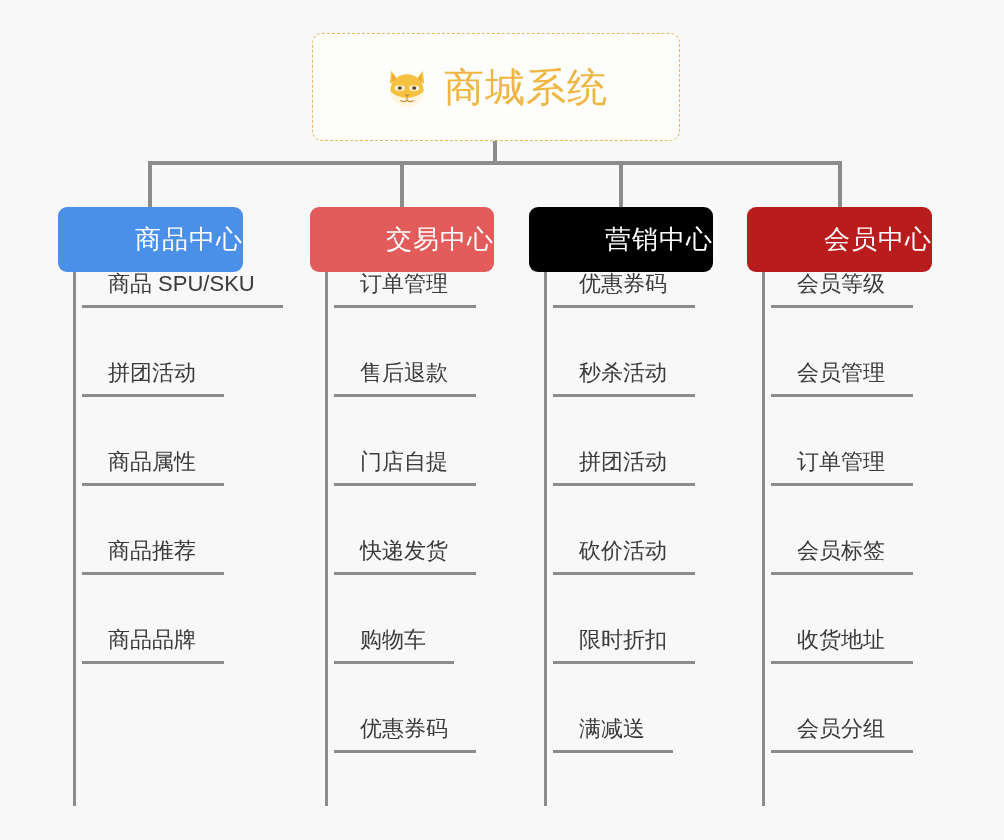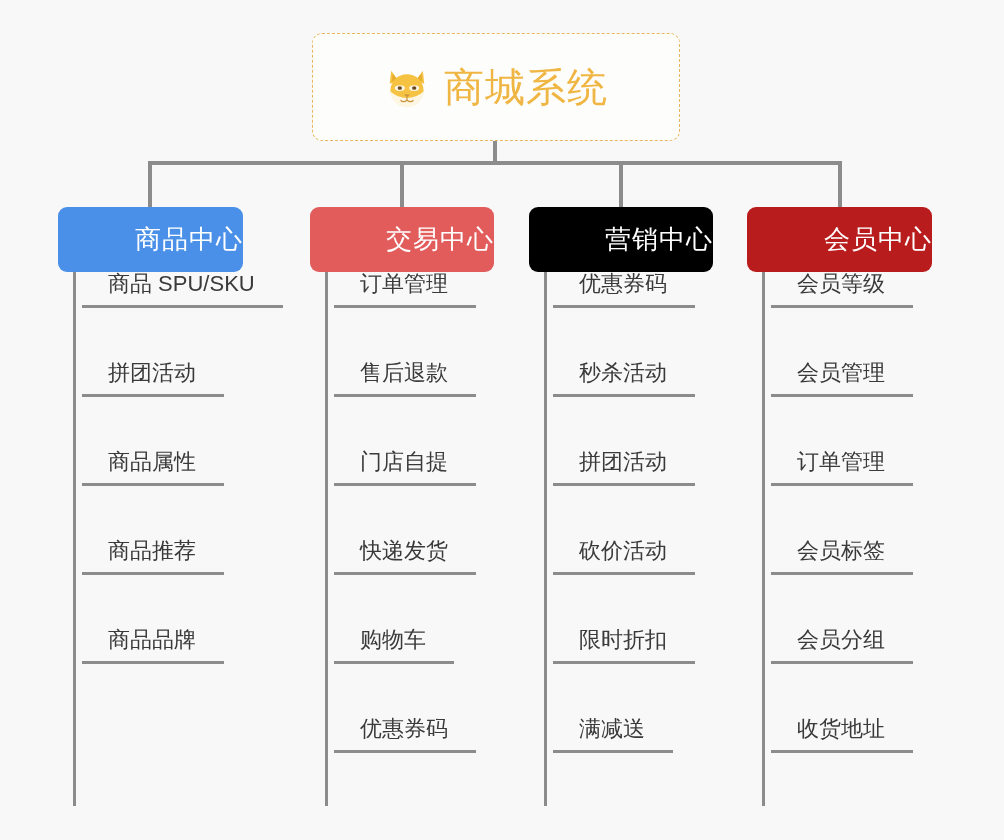--- a/index.html
+++ b/index.html
@@ -254,21 +254,21 @@
       <div class="leaf">
           <span class="leaf-label">会员管理</span>
         </div>
       <div class="leaf">
           <span class="leaf-label">订单管理</span>
         </div>
       <div class="leaf">
           <span class="leaf-label">会员标签</span>
         </div>
       <div class="leaf">
+          <span class="leaf-label">收货地址</span>
+        </div>
+      <div class="leaf">
           <span class="leaf-label">会员分组</span>
         </div>
-      <div class="leaf">
-          <span class="leaf-label">收货地址</span>
-        </div>
     </div>
   </div>
 
 </div>
 
 </body></html>

